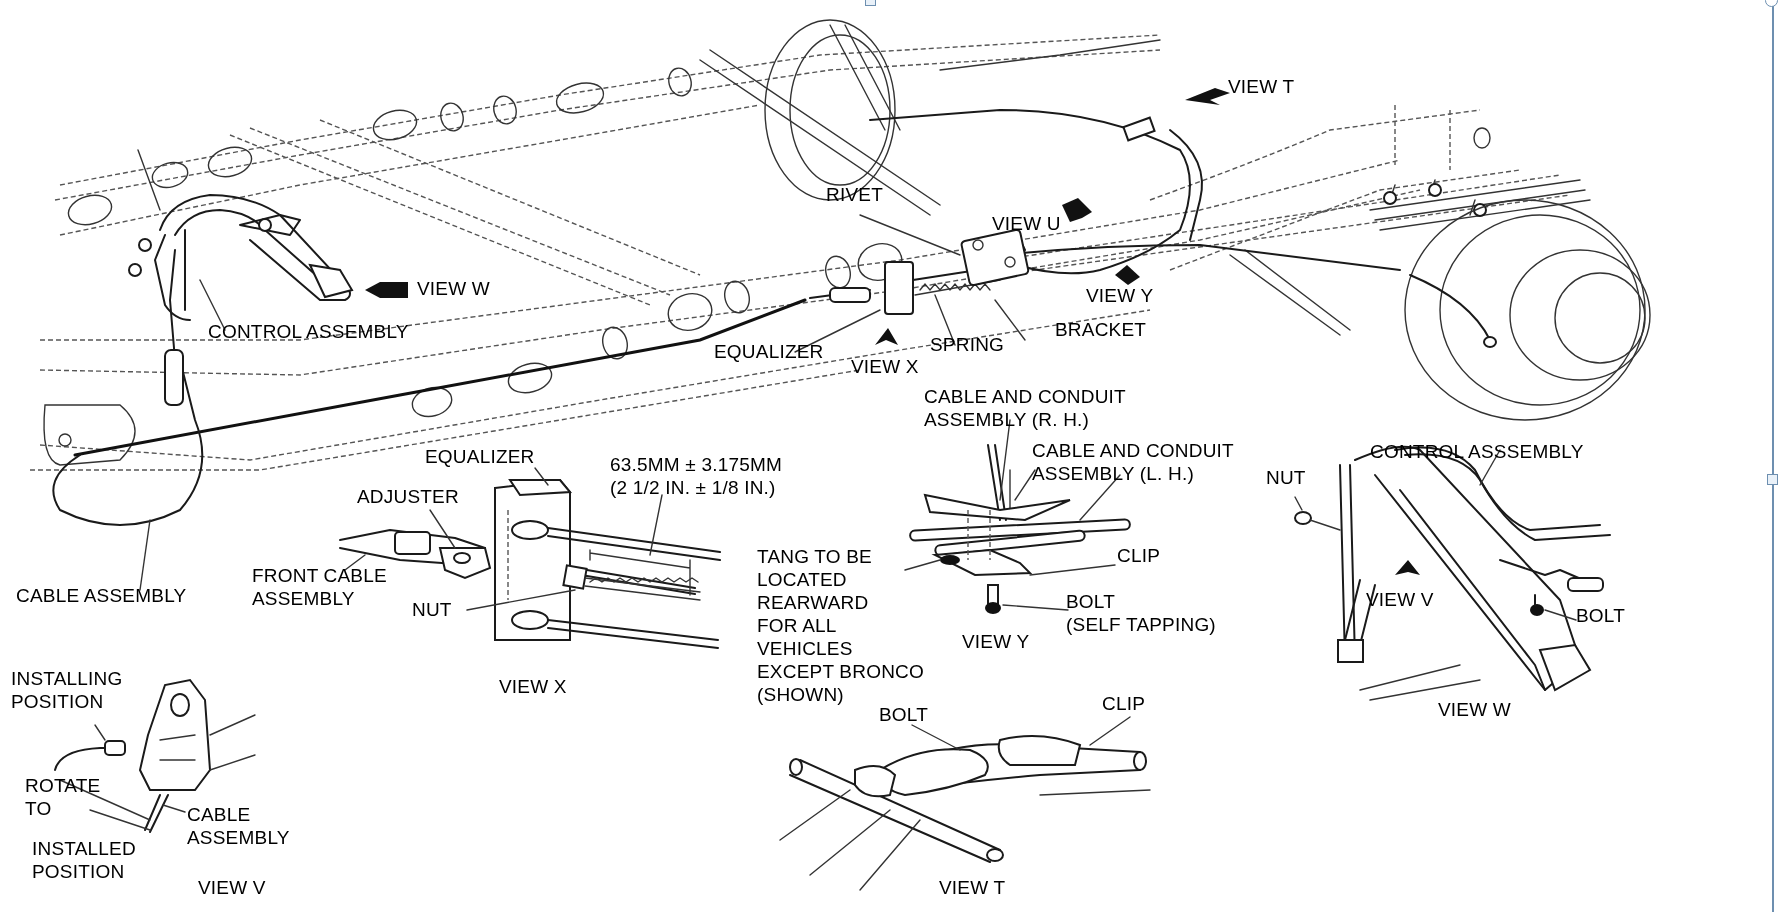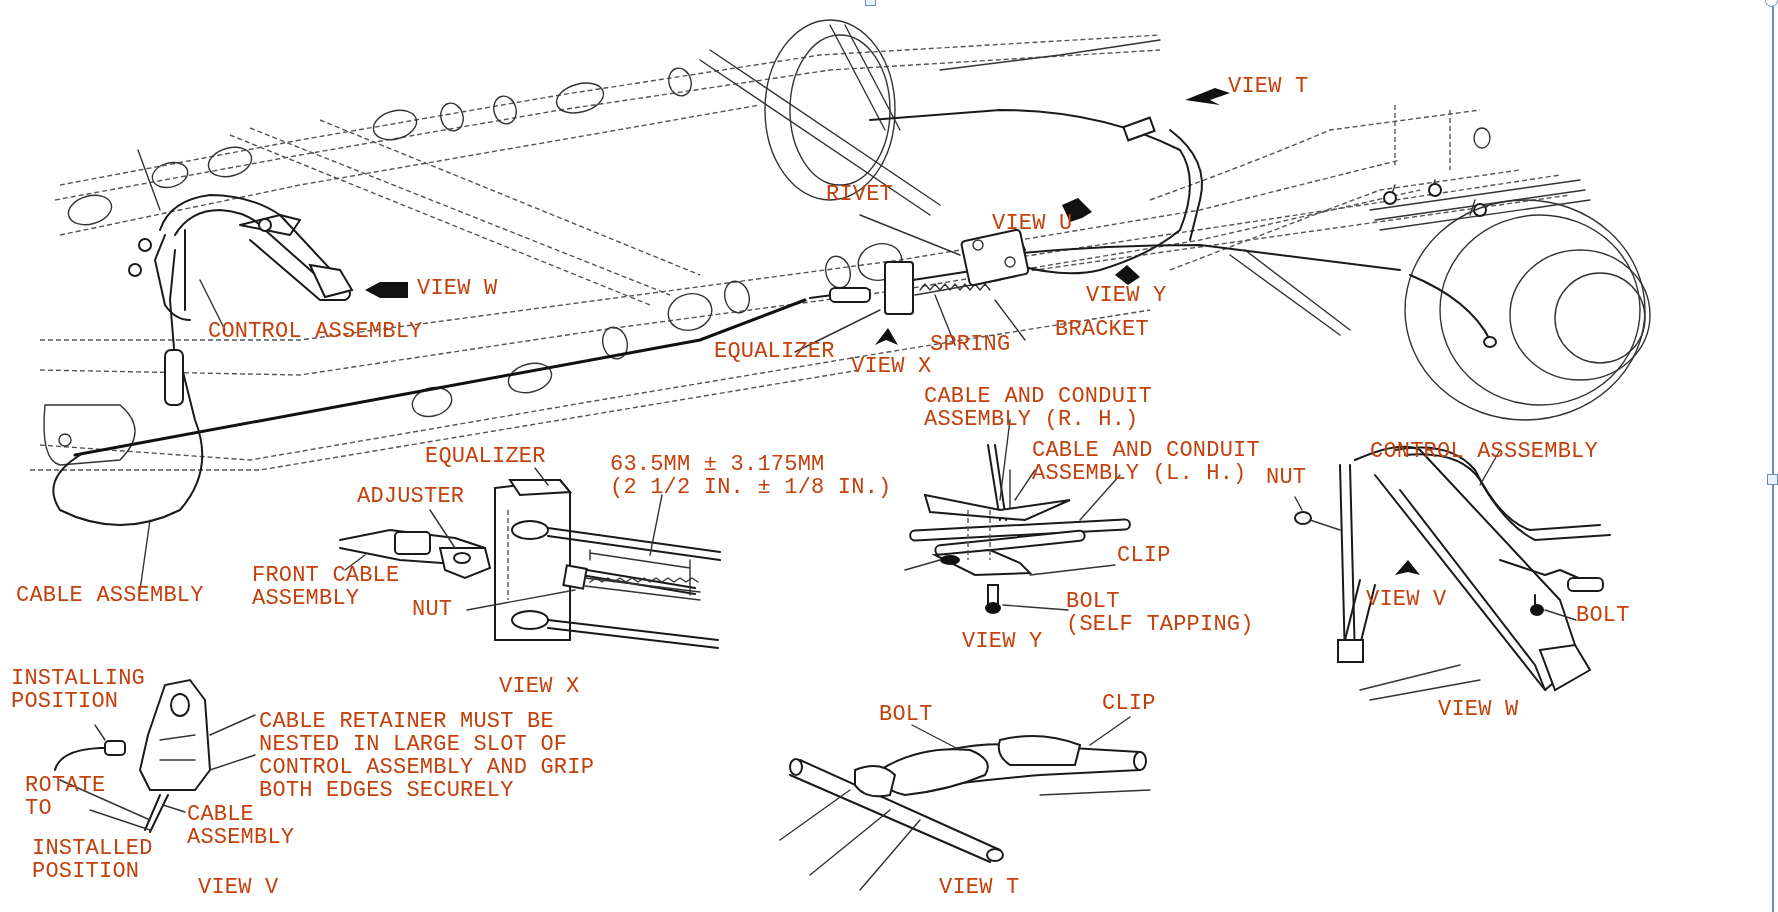--- a/index.html
+++ b/index.html
@@ -1,21 +1,21 @@
 <!DOCTYPE html>
 <html><head>
 <meta charset="utf-8">
 <style>
   html, body { margin: 0; padding: 0; background: #ffffff; }
   body { width: 1778px; height: 912px; position: relative; overflow: hidden;
          font-family: "Liberation Sans", "DejaVu Sans", sans-serif; }
   #canvas { position: absolute; left: 0; top: 0; width: 1778px; height: 912px; background: #fff; }
   #art { position: absolute; left: 0; top: 0; }
-  .lbl { position: absolute; font-family: Liberation Mono, monospace;
-         font-size: 22px; line-height: 23px; color: #c2410c; white-space: pre; letter-spacing: 0.2px;
+  .lbl { position: absolute; font-family: Liberation Sans, sans-serif;
+         font-size: 19px; line-height: 23px; color: #000000; white-space: pre; letter-spacing: 0.2px;
          text-transform: uppercase; }
   .ln { stroke: #1a1a1a; fill: none; stroke-width: 2; stroke-linecap: round; stroke-linejoin: round; }
   .ln-thin { stroke: #333; fill: none; stroke-width: 1.4; stroke-linecap: round; }
   .ln-dash { stroke: #555; fill: none; stroke-width: 1.4; stroke-dasharray: 5 3; }
   .ln-heavy { stroke: #111; fill: none; stroke-width: 3; stroke-linecap: round; }
   .fill-dark { fill: #111; stroke: none; }
   .fill-white { fill: #fff; stroke: #1a1a1a; stroke-width: 2; }
   
   .sel-line { position: absolute; background: #6d8fb0; }
   .sel-handle-sq { position: absolute; width: 9px; height: 9px; border: 1px solid #6d8fb0; background: #e9f1f9; }
@@ -284,37 +284,37 @@
 
   <div class="lbl" style="left:425px;top:445px;">EQUALIZER</div>
   <div class="lbl" style="left:610px;top:453px;"><span>63.5MM ± 3.175MM</span><br><span>(2 1/2 IN. ± 1/8 IN.)</span></div>
 
   <div class="lbl" style="left:1032px;top:439px;"><span>CABLE AND CONDUIT</span><br><span>ASSEMBLY (L. H.)</span></div>
 
   <div class="lbl" style="left:1370px;top:440px;">CONTROL ASSSEMBLY</div>
   <div class="lbl" style="left:1266px;top:466px;">NUT</div>
   <div class="lbl" style="left:357px;top:485px;">ADJUSTER</div>
 
+  <div class="lbl" style="left:757px;top:545px;"><span>TANG TO BE</span><br><span>LOCATED</span><br><span>REARWARD</span><br><span>FOR ALL</span><br><span>VEHICLES</span><br><span>EXCEPT BRONCO</span><br><span>(SHOWN)</span></div>
 
   <div class="lbl" style="left:1117px;top:544px;">CLIP</div>
   <div class="lbl" style="left:252px;top:564px;"><span>FRONT CABLE</span><br><span>ASSEMBLY</span></div>
   <div class="lbl" style="left:16px;top:584px;">CABLE ASSEMBLY</div>
   <div class="lbl" style="left:412px;top:598px;">NUT</div>
   <div class="lbl" style="left:1066px;top:590px;"><span>BOLT</span><br><span>(SELF TAPPING)</span></div>
   <div class="lbl" style="left:1366px;top:588px;">VIEW V</div>
   <div class="lbl" style="left:1576px;top:604px;">BOLT</div>
   <div class="lbl" style="left:962px;top:630px;">VIEW Y</div>
 
   <div class="lbl" style="left:11px;top:667px;"><span>INSTALLING</span><br><span>POSITION</span></div>
   <div class="lbl" style="left:499px;top:675px;">VIEW X</div>
   <div class="lbl" style="left:879px;top:703px;">BOLT</div>
   <div class="lbl" style="left:1102px;top:692px;">CLIP</div>
   <div class="lbl" style="left:1438px;top:698px;">VIEW W</div>
 
-  <div class="lbl" style="left:259px;top:710px;"><span>CABLE RETAINER MUST BE</span><br><span>NESTED IN LARGE SLOT OF</span><br><span>CONTROL ASSEMBLY AND GRIP</span><br><span>BOTH EDGES SECURELY</span></div>
 
   <div class="lbl" style="left:25px;top:774px;"><span>ROTATE</span><br><span>TO</span></div>
   <div class="lbl" style="left:187px;top:803px;"><span>CABLE</span><br><span>ASSEMBLY</span></div>
   <div class="lbl" style="left:32px;top:837px;"><span>INSTALLED</span><br><span>POSITION</span></div>
   <div class="lbl" style="left:198px;top:876px;">VIEW V</div>
   <div class="lbl" style="left:939px;top:876px;">VIEW T</div>
 
   <div class="sel-line" style="left:1772px;top:0;width:1.5px;height:912px;"></div>
   <div class="sel-handle-round" style="left:1765px;top:-6px;"></div>
   <div class="sel-handle-sq" style="left:1767px;top:474px;"></div>

